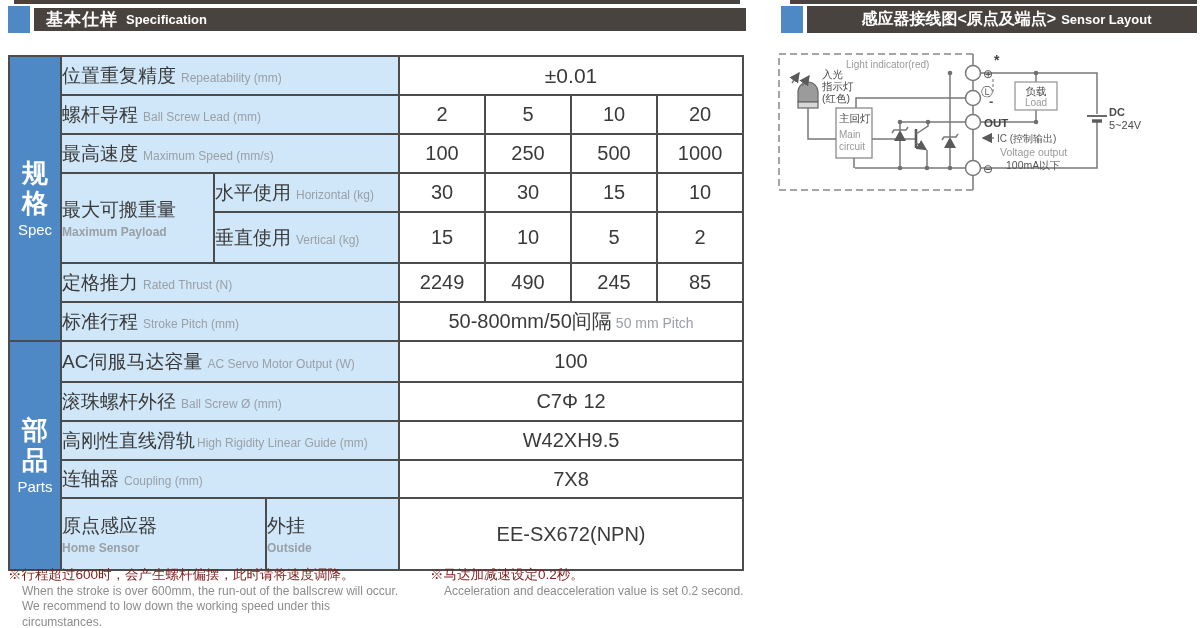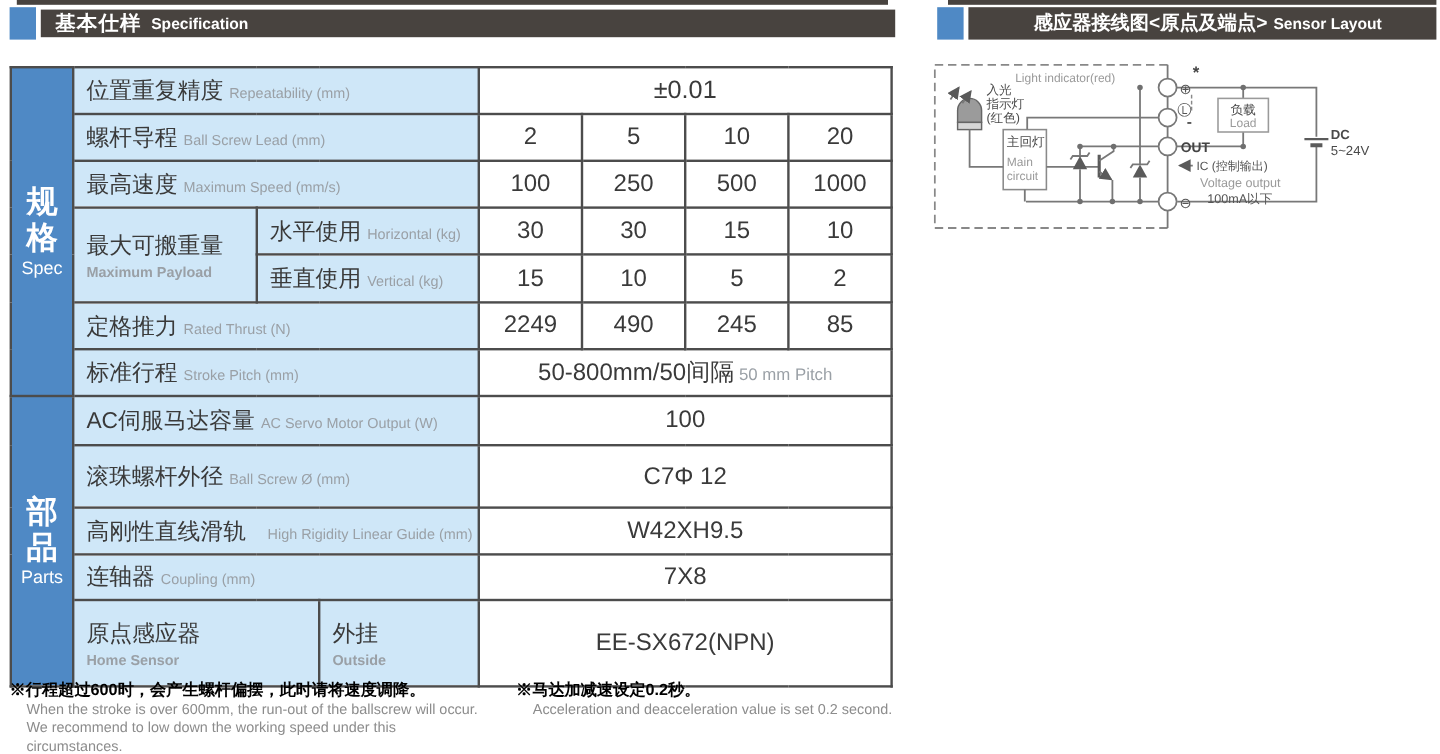--- a/index.html
+++ b/index.html
@@ -13,29 +13,29 @@
   .ribbon-accent { width:22px; height:100%; background:#4f89c5; margin-right:4px; flex:none; }
   .ribbon-body { flex:1; background:#48433f; color:#fff; display:flex; align-items:center; padding-left:12px; white-space:nowrap; overflow:hidden; }
   .ribbon-zh { font-size:17px; font-weight:bold; letter-spacing:1px; }
   .ribbon-en { font-size:13px; font-weight:bold; margin-left:8px; }
   
   table.spec-table { position:absolute; left:8px; top:55px; width:734px; border-collapse:collapse; table-layout:fixed; }
   .spec-table td { border:2px solid #4c4c4c; overflow:hidden; }
   .band-cell { background:#4f89c5; color:#fff; text-align:center; vertical-align:middle; }
   .band-char { font-size:26px; font-weight:bold; line-height:1.15; }
   .band-en { font-size:15px; margin-top:2px; }
-  .label-cell { background:#cfe7f8; padding-left:10px; vertical-align:middle; }
+  .label-cell { background:#cfe7f8; vertical-align:middle; }
   .value-cell { background:#ffffff; text-align:center; vertical-align:middle; font-size:20px; color:#3a3a3a; }
   .zh { font-size:19px; color:#3a3a3a; }
   .en { font-size:12px; color:#9aa0a6; margin-left:5px; }
   .en-block { display:block; margin-left:0; margin-top:2px;font-weight:bold; }
   .val-sub { font-size:14px; color:#9aa0a6; margin-left:4px; }
   
   .footnote { position:absolute; top:566px; }
-  .fn-zh { color:#000000; font-size:13.5px; font-weight:bold; line-height:1.3; }
+  .fn-zh { color:#7f1d1d; font-size:13.5px; font-weight:normal; line-height:1.3; }
   .fn-en { color:#8c8c8c; font-size:12px; line-height:1.3; margin-left:14px; }
   
   .diagram { position:absolute; left:778px; top:50px; }
   .dg-line { stroke:#787878; stroke-width:1.5; fill:none; }
   .dg-dash { stroke:#888; stroke-width:1.5; fill:none; stroke-dasharray:7 4; }
   .dg-text-dark { font-size:10.5px; fill:#4a4a4a; }
   .dg-text-gray { font-size:10px; fill:#9a9a9a; }
   .dg-dot { fill:#6f6f6f; }
 </style>
 </head>
@@ -107,21 +107,21 @@
       <span class="en en-block">Maximum Payload</span>
     </td>
     <td class="label-cell" colspan="2">
       <span class="zh">水平使用</span><span class="en">Horizontal (kg)</span>
     </td>
     <td class="value-cell">30</td>
     <td class="value-cell">30</td>
     <td class="value-cell">15</td>
     <td class="value-cell">10</td>
   </tr>
-  <tr style="height:40px">
+  <tr style="height:51px">
     <td class="label-cell" colspan="2">
       <span class="zh">垂直使用</span><span class="en">Vertical (kg)</span>
     </td>
     <td class="value-cell">15</td>
     <td class="value-cell">10</td>
     <td class="value-cell">5</td>
     <td class="value-cell">2</td>
   </tr>
   <tr style="height:39px">
     <td class="label-cell" colspan="3">
@@ -144,29 +144,29 @@
     <td class="band-cell" rowspan="5">
       <div class="band-char">部</div>
       <div class="band-char">品</div>
       <div class="band-en">Parts</div>
     </td>
     <td class="label-cell" colspan="3">
       <span class="zh">AC伺服马达容量</span><span class="en">AC Servo Motor Output (W)</span>
     </td>
     <td class="value-cell" colspan="4">100</td>
   </tr>
-  <tr style="height:52px">
+  <tr style="height:39px">
     <td class="label-cell" colspan="3">
       <span class="zh">滚珠螺杆外径</span><span class="en">Ball Screw Ø (mm)</span>
     </td>
     <td class="value-cell" colspan="4">C7Φ 12</td>
   </tr>
   <tr style="height:39px">
     <td class="label-cell" colspan="3">
-      <span class="zh">高刚性直线滑轨</span><span class="en" style="margin-left:18px;">High Rigidity Linear Guide (mm)</span>
+      <span class="zh">高刚性直线滑轨</span><span class="en" style="margin-left:2px;">High Rigidity Linear Guide (mm)</span>
     </td>
     <td class="value-cell" colspan="4">W42XH9.5</td>
   </tr>
   <tr style="height:38px">
     <td class="label-cell" colspan="3">
       <span class="zh">连轴器</span><span class="en">Coupling (mm)</span>
     </td>
     <td class="value-cell" colspan="4">7X8</td>
   </tr>
   <tr style="height:72px">

